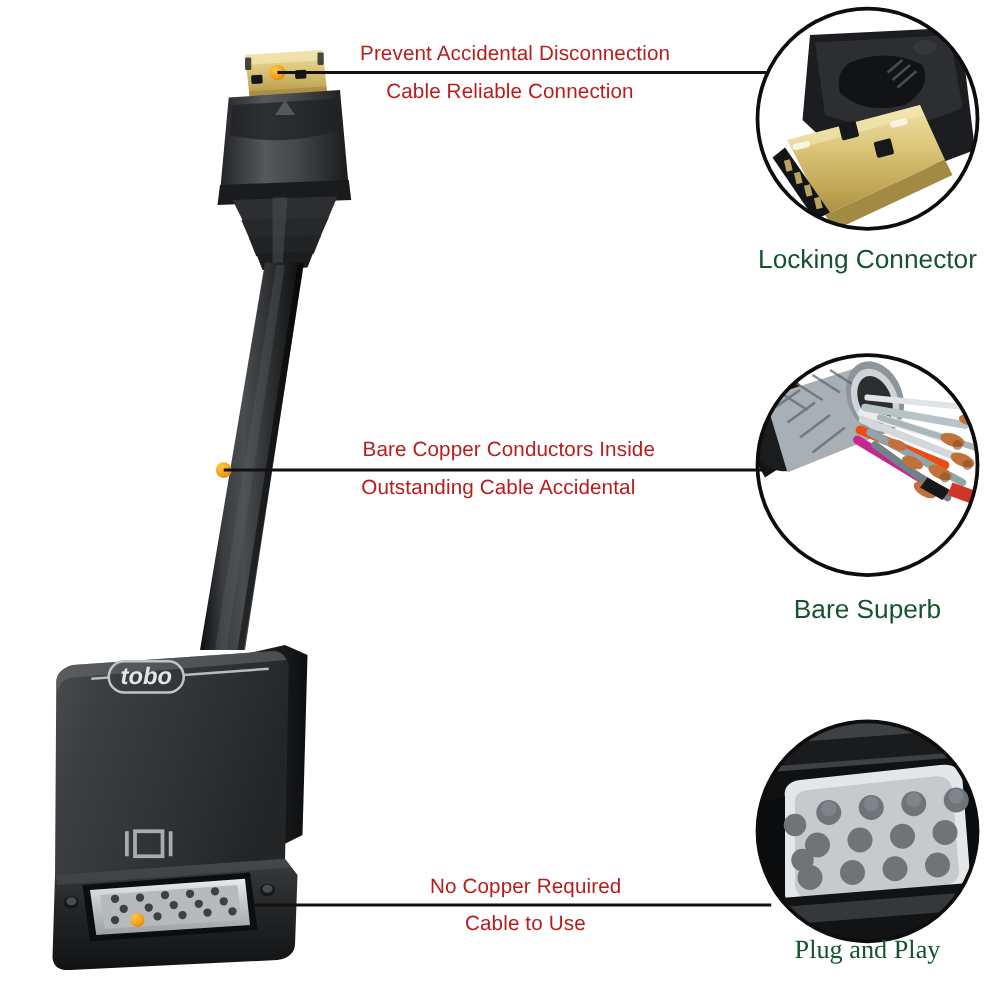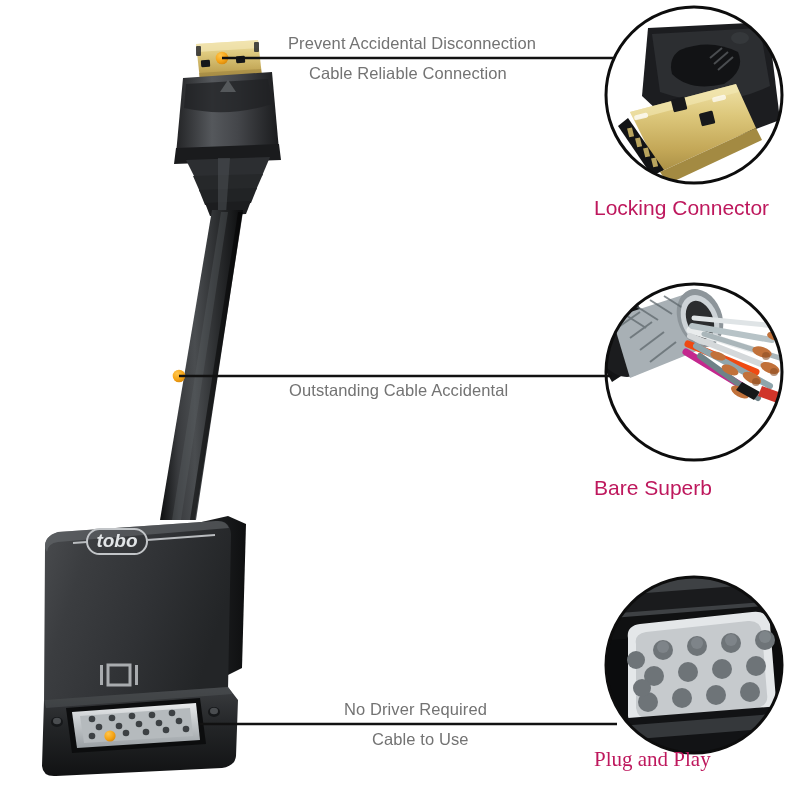--- a/index.html
+++ b/index.html
@@ -23,32 +23,33 @@
     position: absolute;
     left: 0;
     top: 0;
     width: 800px;
     height: 800px;
   }
   .callout-text {
     position: absolute;
     font-family: "Liberation Sans", sans-serif;
     font-size: 16.5px;
-    color: #737373;
+    color: #b91c1c;
     letter-spacing: 0.1px;
     white-space: nowrap;
     line-height: 1;
   }
   .caption-text {
     position: absolute;
     font-family: "Liberation Sans", sans-serif;
     font-size: 21px;
-    color: #be185d;
+    color: #14532d;
     white-space: nowrap;
     line-height: 1;
+    text-align: center;
   }
 </style>
 </head>
 <body>
 
 <div id="stage">
 
   <svg class="layer" viewBox="0 0 800 800">
     <defs>
 
@@ -342,22 +343,23 @@
     <g stroke="#111111" stroke-width="2.4" fill="none">
       <path d="M222,58 L615,58"></path>
       <path d="M179,376 L612,376"></path>
       <path d="M200,724 L617,724"></path>
     </g>
   </svg>
 
   <div class="callout-text" style="left:288px; top:35px;">Prevent Accidental Disconnection</div>
   <div class="callout-text" style="left:309px; top:65px;">Cable Reliable Connection</div>
 
+  <div class="callout-text" style="left:290px; top:352px;">Bare Copper Conductors Inside</div>
   <div class="callout-text" style="left:289px; top:382px;">Outstanding Cable Accidental</div>
 
-  <div class="callout-text" style="left:344px; top:701px;">No Driver Required</div>
+  <div class="callout-text" style="left:344px; top:701px;">No Copper Required</div>
   <div class="callout-text" style="left:372px; top:731px;">Cable to Use</div>
 
   <div class="caption-text" style="left:594px; top:197px; width:200px;">Locking Connector</div>
   <div class="caption-text" style="left:594px; top:477px; width:200px;">Bare Superb</div>
   <div class="caption-text" style="left:594px; top:749px; width:200px;font-family:Liberation Serif, serif;">Plug and Play</div>
 
 </div>
 
 </body></html>

